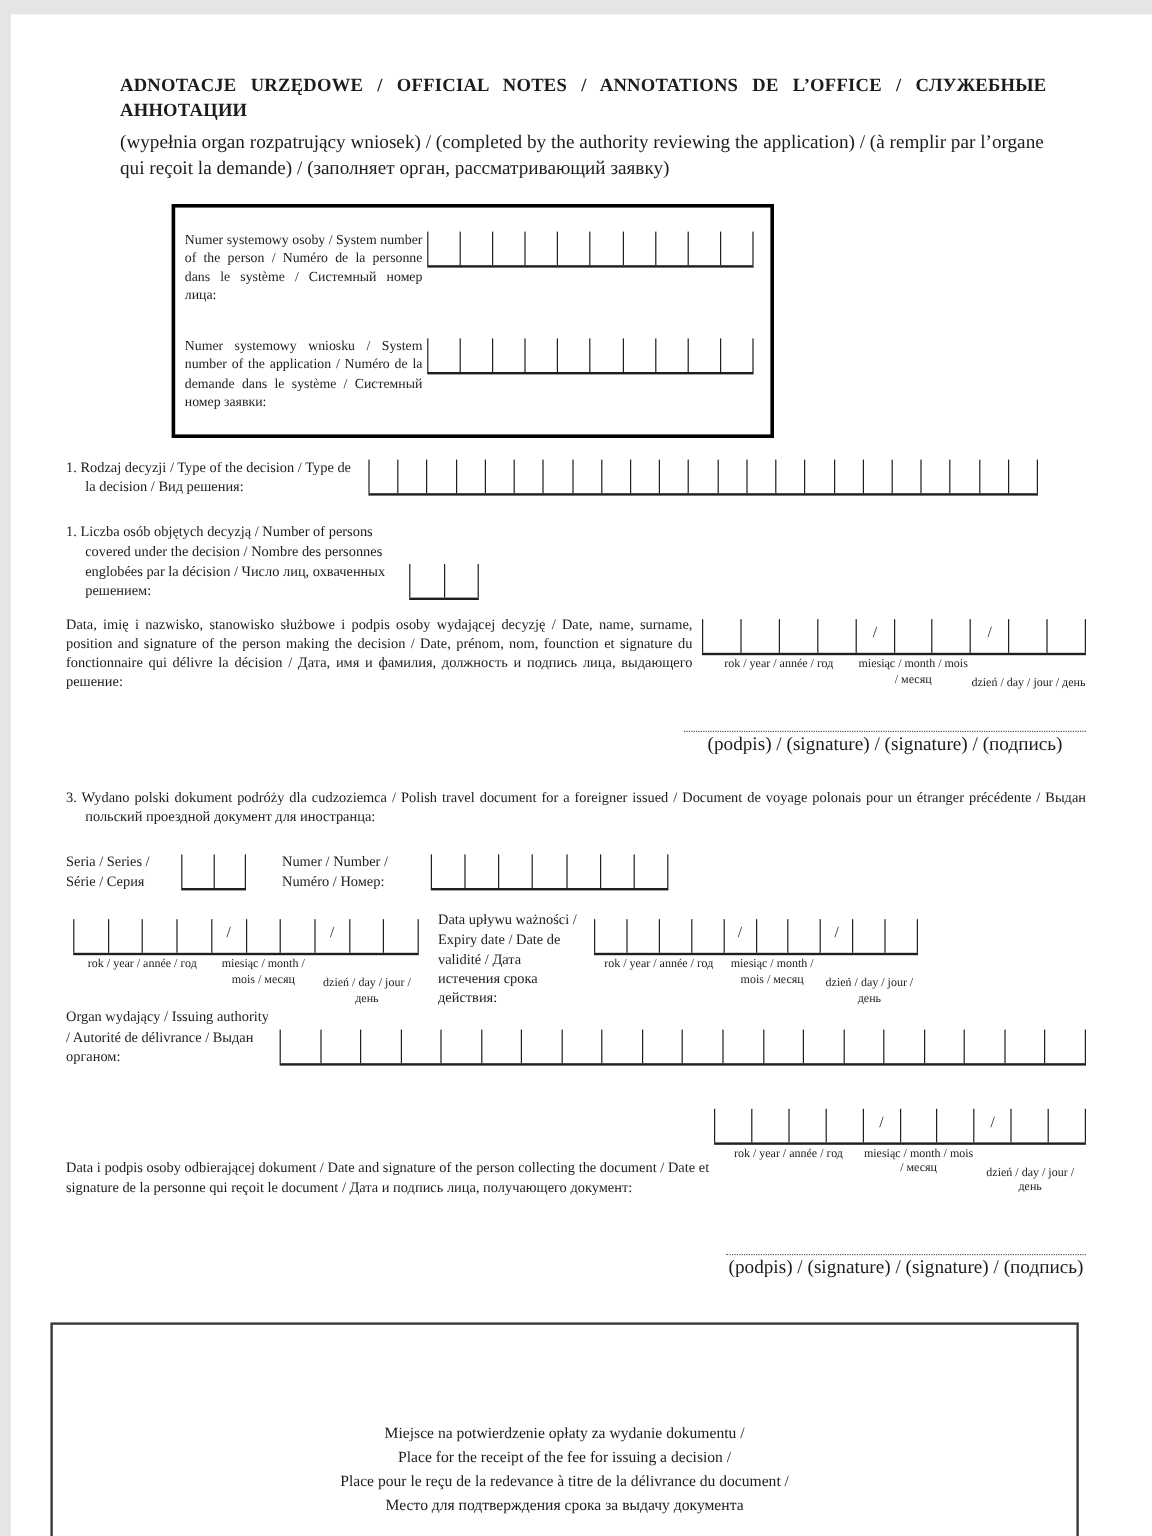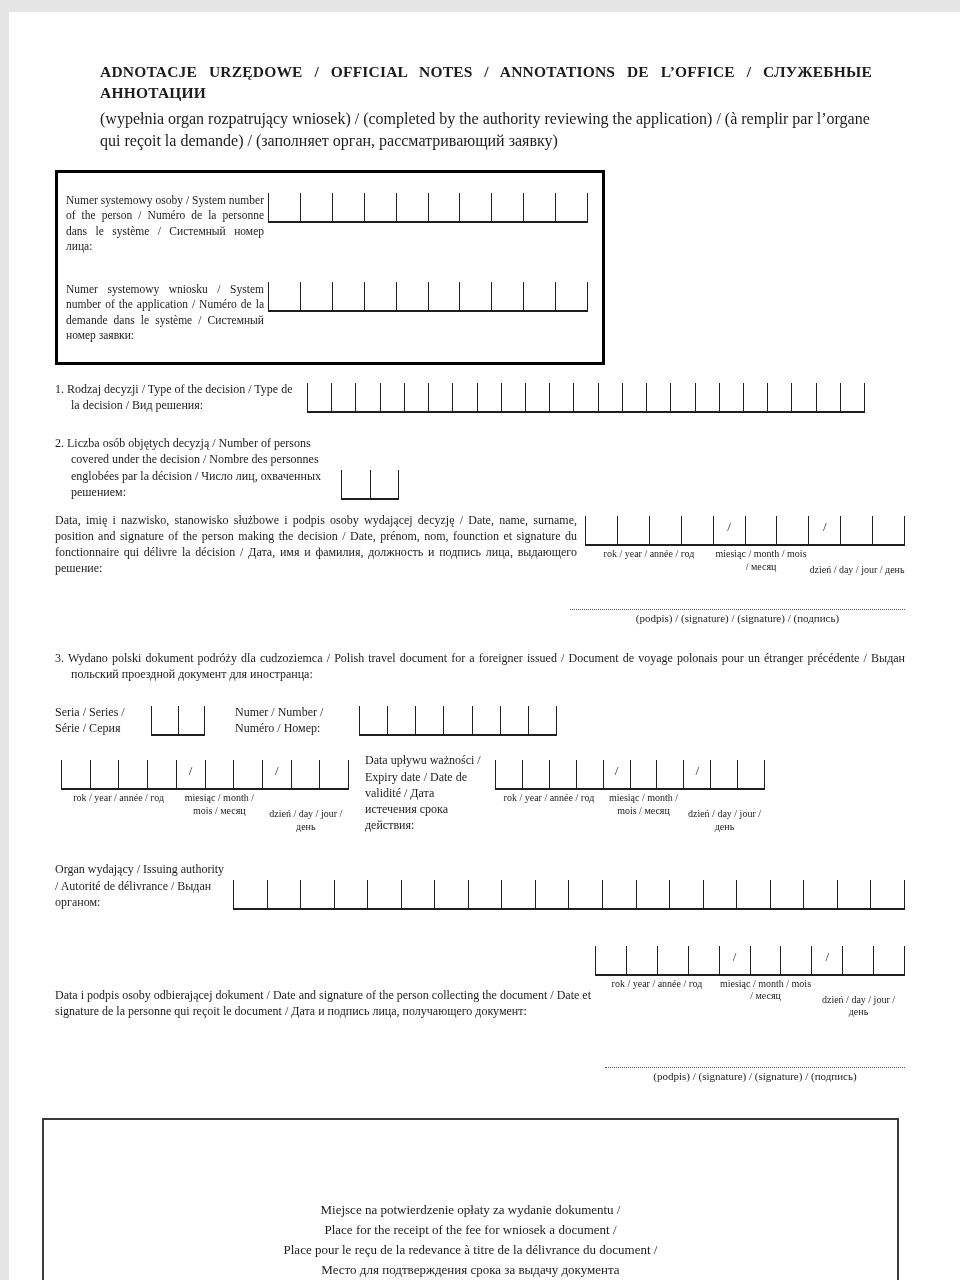--- a/index.html
+++ b/index.html
@@ -11,40 +11,40 @@
   }
   .edge-top  { position:absolute; top:0; left:0; width:960px; height:12px; background:#e5e5e5; }
   .edge-left { position:absolute; top:0; left:0; width:9px; height:1280px; background:#e5e5e5; }
 
   .page { position:absolute; left:55px; top:0; width:850px; }
 
   .header { margin-left:45px; margin-top:62px; width:772px; }
   .title { font-weight:bold; font-size:15.5px; line-height:1.35; text-align:justify; word-spacing:3px; letter-spacing:.2px; }
   .subtitle { font-size:16px; margin-top:4px; line-height:1.4; }
 
-  .sysbox { margin-top:17px; width:550px; border:3px solid #000; padding:20px 14px 18px 8px; }
+  .sysbox { margin-left:88px; margin-top:17px; width:502px; border:3px solid #000; padding:20px 14px 18px 8px; }
   .sysrow { display:flex; align-items:flex-start; }
   .sysrow + .sysrow { margin-top:27px; }
   .syslabel { width:198px; font-size:11.5px; line-height:1.35; text-align:justify; flex-shrink:0; }
   .sysrow .comb { flex:1; margin-left:4px; }
 
   .comb { display:flex; height:30px; border-bottom:2px solid #1f1f1f; }
   .cc { flex:1; border-right:1.5px solid #1f1f1f; }
   .cc:first-child { border-left:1.5px solid #1f1f1f; }
   .cc.sep { display:flex; justify-content:center; align-items:flex-start; font-size:13px; padding-top:3px; }
 
   .row { display:flex; align-items:flex-end; }
   .label { font-size:12px; line-height:1.35; }
   .hang { padding-left:16px; text-indent:-16px; }
   .just { text-align:justify; }
 
   .dlabels { display:flex; font-size:10px; line-height:1.25; margin-top:2px; text-align:center; }
   .dlabels .dy { width:40%; } .dlabels .dm { width:30%; } .dlabels .dd { width:30%;margin-top:16px; }
 
-  .sigblock { margin-left:auto; text-align:center; font-size:11px; }
+  .sigblock { margin-left:auto; text-align:center; font-size:16px; }
   .sigline { border-top:1.5px dotted #555; height:0; }
   .siglabel { margin-top:2px; }
 
   .receipt-box {
     margin-left:-13px; margin-top:36px; width:857px; height:238px;
     border:2px solid #3a3a3a; text-align:center; font-size:13px; line-height:1.55; padding-top:80px;
   }
 </style>
 </head>
 <body>
@@ -115,21 +115,21 @@
         <div class="cc"></div>
         <div class="cc"></div>
         <div class="cc"></div>
         <div class="cc"></div>
         <div class="cc"></div>
         <div class="cc"></div>
       </div>
   </div>
 
   <div class="row" style="margin-top:22px">
-    <div class="label hang" style="width:282px; flex-shrink:0">2. Liczba osób objętych decyzją / Number of persons covered under the decision / Nombre des personnes englobées par la décision / Число лиц, охваченных решением:</div>
+    <div class="label hang" style="width:282px; flex-shrink:0">1. Liczba osób objętych decyzją / Number of persons covered under the decision / Nombre des personnes englobées par la décision / Число лиц, охваченных решением:</div>
     <div class="comb" style="width:58px; margin-left:4px; margin-top:2px">
         <div class="cc"></div>
         <div class="cc"></div>
       </div>
   </div>
 
   <div class="row" style="margin-top:12px">
     <div class="label just" style="width:522px; flex-shrink:0">Data, imię i nazwisko, stanowisko służbowe i podpis osoby wydającej decyzję / Date, name, surname, position and signature of the person making the decision / Date, prénom, nom, founction et signature du fonctionnaire qui délivre la décision / Дата, имя и фамилия, должность и подпись лица, выдающего решение:</div>
     <div style="width:320px; margin-left:auto">
       <div class="comb">
@@ -214,21 +214,21 @@
           <div class="cc"></div>
         </div>
       <div class="dlabels">
         <span class="dy">rok / year / année / год</span>
         <span class="dm">miesiąc / month / mois / месяц</span>
         <span class="dd">dzień / day / jour / день</span>
       </div>
     </div>
   </div>
 
-  <div class="row" style="margin-top:28px">
+  <div class="row" style="">
     <div class="label" style="width:172px; flex-shrink:0">Organ wydający / Issuing authority / Autorité de délivrance / Выдан органом:</div>
     <div class="comb" style="flex:1; margin-left:6px; margin-top:2px">
         <div class="cc"></div>
         <div class="cc"></div>
         <div class="cc"></div>
         <div class="cc"></div>
         <div class="cc"></div>
         <div class="cc"></div>
         <div class="cc"></div>
         <div class="cc"></div>
@@ -272,18 +272,18 @@
 
   <div class="row" style="margin-top:48px">
     <div class="sigblock" style="width:300px">
       <div class="sigline"></div>
       <div class="siglabel">(podpis) / (signature) / (signature) / (подпись)</div>
     </div>
   </div>
 
   <div class="receipt-box">
     <div>Miejsce na potwierdzenie opłaty za wydanie dokumentu /</div>
-    <div>Place for the receipt of the fee for wniosek a document /</div>
+    <div>Place for the receipt of the fee for issuing a decision /</div>
     <div>Place pour le reçu de la redevance à titre de la délivrance du document /</div>
     <div>Место для подтверждения срока за выдачу документа</div>
   </div>
 
 </div>
 
 </body></html>

